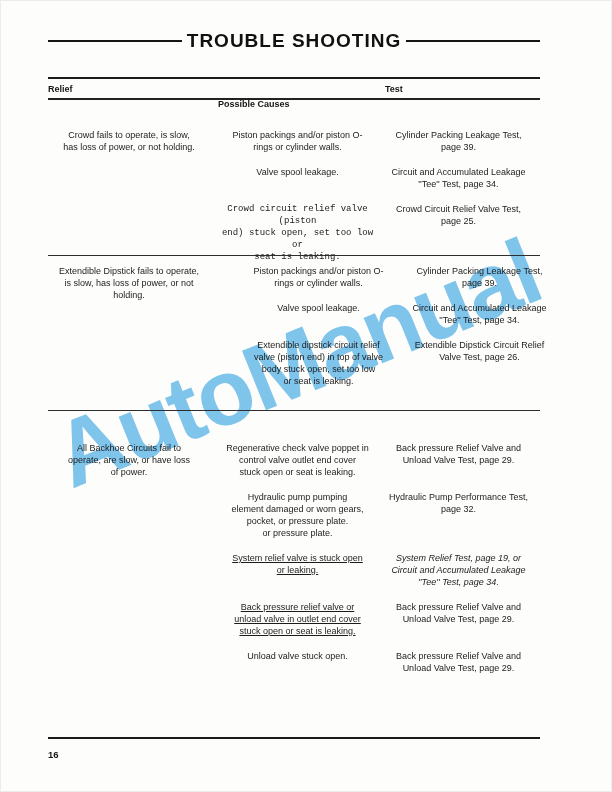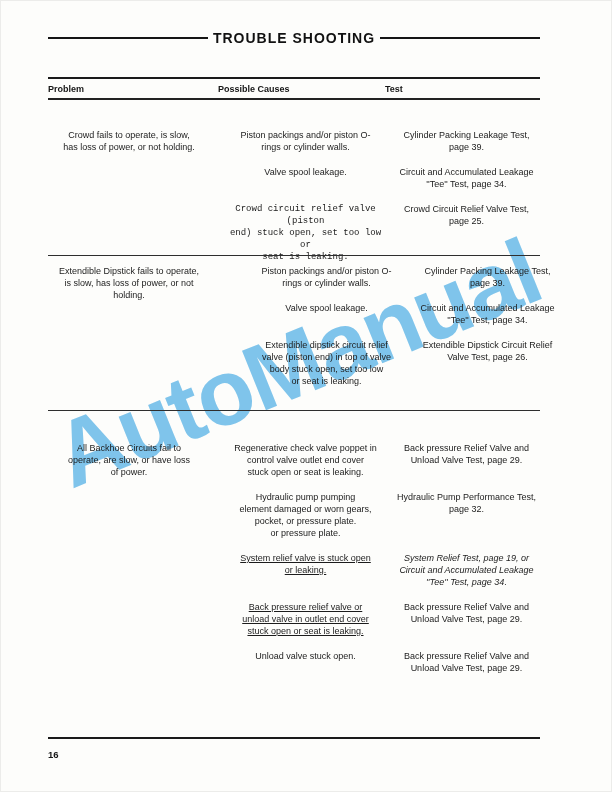--- a/index.html
+++ b/index.html
@@ -26,40 +26,40 @@
   .content{position:absolute;inset:0;z-index:1;}
 
   
   .title-row{
     position:absolute;top:30px;left:48px;width:492px;
     display:flex;align-items:center;
   }
   .title-rule{flex:1;height:2.5px;background:#151515;}
   .page-title{
     margin:0;padding:0 5px;
-    font-size:14px;font-weight:bold;letter-spacing:1px;
+    font-size:19px;font-weight:bold;letter-spacing:1px;
     color:#111;white-space:nowrap;
   }
 
   
   .thead-rule-top{position:absolute;top:77px;left:48px;width:492px;height:2px;background:#1a1a1a;}
   .thead-rule-bottom{position:absolute;top:98px;left:48px;width:492px;height:1.5px;background:#222;}
   .thead{position:absolute;top:84px;left:48px;width:492px;height:13px;}
   .th{position:absolute;top:0;font-size:9px;font-weight:bold;color:#161616;}
   .th-problem{left:0;}
-  .th-causes{left:170px;}
+  .th-causes{left:170px;margin-top:15px;}
   .th-test{left:337px;}
 
   
   .section{position:absolute;left:48px;width:492px;display:flex;align-items:flex-start;}
   .sec-1{top:129px;}
   .sec-2{top:265px;gap:21px;}
   .sec-3{top:442px;}
   .c1{width:170px;flex:0 0 170px;}
-  .pairs{flex:1;display:flex;flex-direction:column;margin-left:8px;}
+  .pairs{flex:1;display:flex;flex-direction:column;}
   .pair{display:flex;margin-bottom:13px;}
   .pair:last-child{margin-bottom:0;}
   .c2{width:167px;flex:0 0 167px;}
   .c3{width:155px;flex:0 0 155px;}
   .cell{
     font-size:9px;line-height:12px;color:#1c1c1c;
     white-space:pre-line;padding-right:8px;box-sizing:border-box;text-align:center;
   }
 
   
@@ -82,21 +82,21 @@
   <div class="content">
 
     <div class="title-row">
       <div class="title-rule"></div>
       <h1 class="page-title">TROUBLE SHOOTING</h1>
       <div class="title-rule"></div>
     </div>
 
     <div class="thead-rule-top"></div>
     <div class="thead">
-      <span class="th th-problem">Problem</span>
+      <span class="th th-problem">Relief</span>
       <span class="th th-causes">Possible Causes</span>
       <span class="th th-test">Test</span>
     </div>
     <div class="thead-rule-bottom"></div>
 
     <div class="section sec-1">
       <div class="c1 cell" style="color: rgb(28, 28, 28);">Crowd fails to operate, is slow,
 has loss of power, or not holding.</div>
       <div class="pairs">
         <div class="pair">

